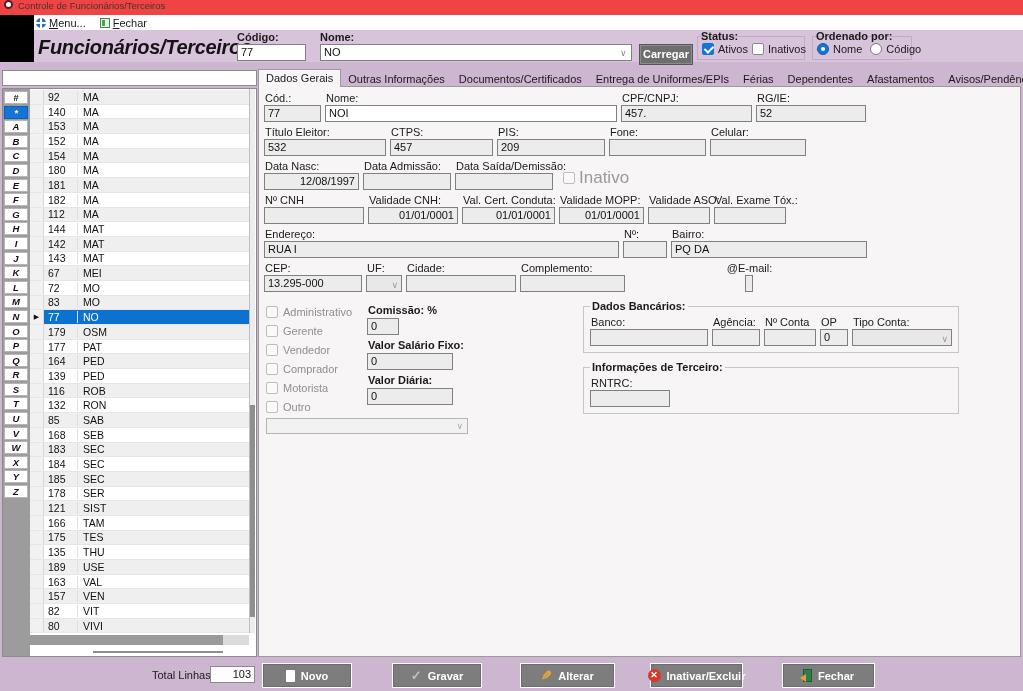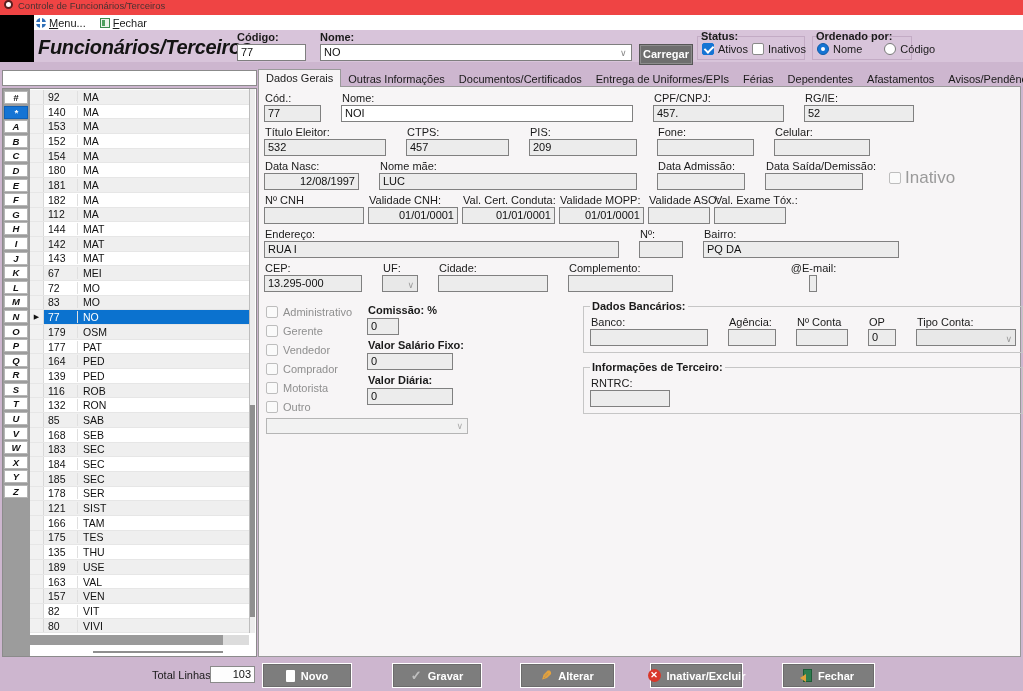--- a/index.html
+++ b/index.html
@@ -64,21 +64,21 @@
   .panel-grip{position:absolute;left:90px;top:562px;width:130px;height:2px;background:#8f8f8f;}
 
   
   .tabstrip{position:absolute;left:258px;top:69px;width:765px;height:18px;display:flex;align-items:flex-end;overflow:hidden;}
   .tab{padding:2px 7px 2px 7px;font-size:11px;color:#1a1a1a;white-space:nowrap;cursor:default;}
   .tab.selected{background:#f7f5f6;border:1px solid #9a9a9a;border-bottom:none;position:relative;z-index:3;padding-bottom:3px;}
   .tabpanel{position:absolute;left:258px;top:86px;width:763px;height:571px;background:#f7f5f6;border:1px solid #9a9a9a;box-sizing:border-box;z-index:2;}
 
   
   .form{position:absolute;left:5px;top:2px;width:625px;}
-  .frow{display:flex;gap:20px;margin-bottom:1px;align-items:flex-end;}
+  .frow{display:flex;gap:4px;margin-bottom:1px;align-items:flex-end;}
   .fitem{display:flex;flex-direction:column;flex:none;}
   .flabel{font-size:11px;color:#1a1a1a;margin:3px 0 1px 1px;white-space:nowrap;line-height:12px;}
   .fld{height:17px;border:1px solid #808080;background:#ececec;box-sizing:border-box;font-size:11px;line-height:15px;padding:0 3px;color:#111;overflow:hidden;white-space:nowrap;}
   .fld.ra{text-align:right;}
   .fsel{position:relative;background:#e8e8e8;}
   .fsel::after{content:"\2228";position:absolute;right:3px;top:2px;font-size:9px;color:#9a9a9a;}
   .inativo-wrap{display:flex;align-items:center;gap:4px;font-size:17px;color:#9a9a9a;margin:0 0 2px 6px;}
 
   .lower{display:flex;margin-top:8px;}
   .lower-left{position:relative;width:315px;height:140px;flex:none;}
@@ -147,21 +147,21 @@
         <span>Ativos</span>
       </span>
       <span class="chk-row">
         <span class="cb"></span>
         <span>Inativos</span>
       </span>
     </div>
 
     <div class="band-group" style="left:812px;width:100px;"></div>
     <div class="band-group-label" style="left:816px;">Ordenado por:</div>
-    <div style="position:absolute;left:817px;top:13px;display:flex;gap:22px;">
+    <div style="position:absolute;left:817px;top:13px;display:flex;gap:8px;">
       <span class="chk-row">
         <span class="radio checked"></span>
         <span>Nome</span>
       </span>
       <span class="chk-row">
         <span class="radio"></span>
         <span>Código</span>
       </span>
     </div>
   </div>
@@ -490,24 +490,20 @@
             <span class="flabel">Celular:</span>
             <div class="fld"></div>
           </div>
       </div>
 
       <div class="frow">
         <div class="fitem" style="width:95px;">
             <span class="flabel">Data Nasc:</span>
             <div class="fld ra">12/08/1997</div>
           </div>
-        <div class="fitem" style="width:258px;">
-            <span class="flabel">Nome mãe:</span>
-            <div class="fld">LUC</div>
-          </div>
         <div class="fitem" style="width:88px;">
             <span class="flabel">Data Admissão:</span>
             <div class="fld"></div>
           </div>
         <div class="fitem" style="width:98px;">
             <span class="flabel">Data Saída/Demissão:</span>
             <div class="fld"></div>
           </div>
         <div class="inativo-wrap">
           <span class="cb disabled"></span>

